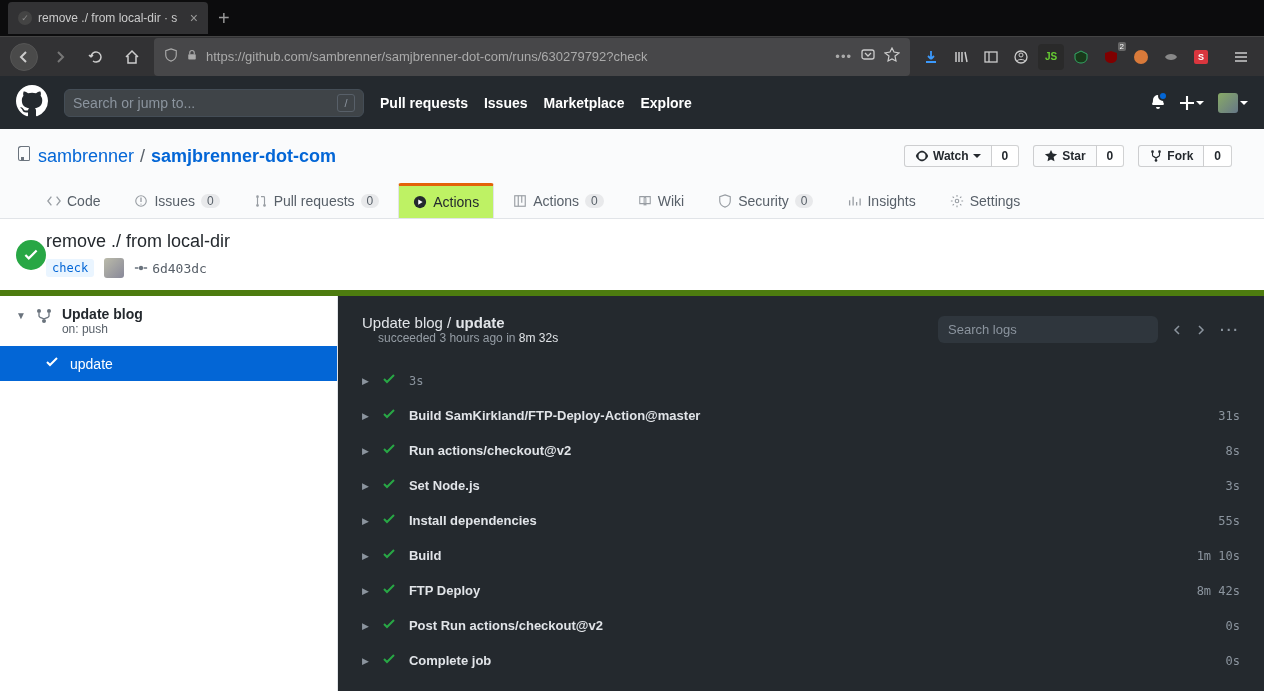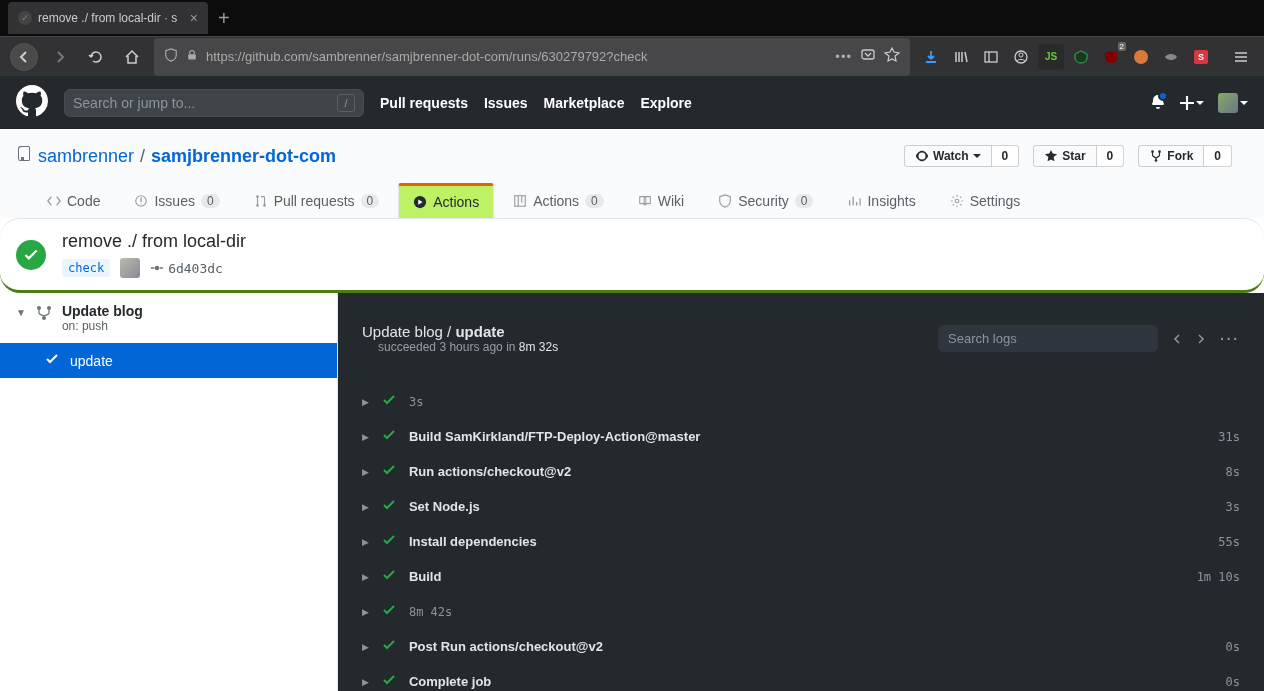--- a/index.html
+++ b/index.html
@@ -52,42 +52,42 @@
 .btn { display: flex; align-items: center; gap: 4px; padding: 3px 10px; font-size: 12px; font-weight: 600; border: 1px solid rgba(27,31,35,0.2); background: #fafbfc; border-radius: 3px 0 0 3px; cursor: pointer; color: #24292e; }
 .btn.count { border-radius: 0 3px 3px 0; border-left: 0; background: #fff; }
 .repo-tabs { display: flex; gap: 4px; padding: 0 16px; margin-top: 16px; border-bottom: 1px solid #e1e4e8; margin-bottom: -1px; margin-left: -16px; margin-right: -16px; padding-left: 32px; }
 .repo-tab { display: flex; align-items: center; gap: 6px; padding: 8px 14px; color: #586069; font-size: 14px; cursor: pointer; border: 1px solid transparent; border-bottom: none; }
 .repo-tab .counter { background: rgba(27,31,35,0.08); border-radius: 20px; padding: 0 6px; font-size: 12px; color: #586069; min-width: 18px; text-align: center; }
 .repo-tab.active { background: #bef264; border-color: #e1e4e8; border-top: 3px solid #e36209; border-radius: 3px 3px 0 0; color: #24292e; }
 .repo-tab svg { fill: currentColor; opacity: 0.6; }
 .repo-tab.active svg { opacity: 1; }
 
 
-.run-header { display: flex; align-items: center; padding: 12px 16px; border-bottom: 3px solid #4d7c0f; gap: 16px; border-radius: 20px; }
+.run-header { display: flex; align-items: center; padding: 12px 16px; border-bottom: 6px solid #4d7c0f; gap: 0; }
 .status-circle { width: 30px; height: 30px; background: #28a745; border-radius: 50%; display: flex; align-items: center; justify-content: center; color: #fff; }
 .run-info { display: flex; flex-direction: column; gap: 6px; }
 .run-title { font-size: 18px; font-weight: 400; }
 .run-meta { display: flex; align-items: center; gap: 10px; }
 .branch-tag { background: #eaf5ff; color: #0366d6; padding: 2px 6px; border-radius: 3px; font-size: 12px; font-family: monospace; }
 .avatar-sm { width: 20px; height: 20px; background: #ccc; border-radius: 3px; }
 .commit-sha { display: flex; align-items: center; gap: 4px; color: #586069; font-family: monospace; font-size: 13px; }
 
 
 .main-split { display: flex; height: calc(691px - 36px - 40px - 53px - 60px - 86px); }
 .sidebar { width: 338px; border-right: 1px solid #e1e4e8; background: #fff; }
 .wf-item { display: flex; align-items: flex-start; padding: 10px 16px; gap: 10px; }
 .wf-chevron { color: #6a737d; font-size: 10px; margin-top: 4px; }
 .wf-icon { color: #6a737d; margin-top: 2px; }
 .wf-text .wf-name { font-weight: 600; font-size: 14px; }
 .wf-text .wf-trigger { color: #586069; font-size: 12px; }
 .job-item { display: flex; align-items: center; gap: 10px; padding: 8px 16px 8px 44px; background: #0366d6; color: #fff; font-size: 14px; }
 .job-item .check { color: #fff; }
 
 .log-panel { flex: 1; background: #24292e; color: #e1e4e8; display: flex; flex-direction: column; }
-.log-header { display: flex; align-items: center; padding: 30px 24px; gap: 16px; }
+.log-header { display: flex; align-items: center; padding: 18px 24px; gap: 16px; }
 .log-title { font-size: 15px; }
 .log-title .job { font-weight: 600; }
 .log-sub { font-size: 12px; color: #959da5; margin-left: 16px; }
 .log-actions { margin-left: auto; display: flex; align-items: center; gap: 14px; }
 .search-logs { background: #2f363d; border: none; border-radius: 6px; padding: 6px 10px; color: #e1e4e8; width: 220px; font-size: 13px; }
 .search-logs::placeholder { color: #8b949e; }
 .log-nav-btn { color: #8b949e; cursor: pointer; }
 .log-steps { flex: 1; overflow: auto; }
 .step { display: flex; align-items: center; padding: 8px 24px; font-size: 13px; gap: 12px; }
 .step .tri { color: #8b949e; font-size: 9px; }
@@ -484,20 +484,21 @@
               <path d="M3 8l3 3 7-7" stroke="#28a745" stroke-width="2" fill="none"></path>
             </svg></span>
           <span class="name">Build</span>
           <span class="dur">1m 10s</span>
         </div>
         <div class="step">
           <span class="tri">▶</span>
           <span class="chk"><svg width="16" height="16" viewBox="0 0 16 16">
               <path d="M3 8l3 3 7-7" stroke="#28a745" stroke-width="2" fill="none"></path>
             </svg></span>
+          <span class="name">FTP Deploy</span>
           <span class="dur">8m 42s</span>
         </div>
         <div class="step">
           <span class="tri">▶</span>
           <span class="chk"><svg width="16" height="16" viewBox="0 0 16 16">
               <path d="M3 8l3 3 7-7" stroke="#28a745" stroke-width="2" fill="none"></path>
             </svg></span>
           <span class="name">Post Run actions/checkout@v2</span>
           <span class="dur">0s</span>
         </div>

